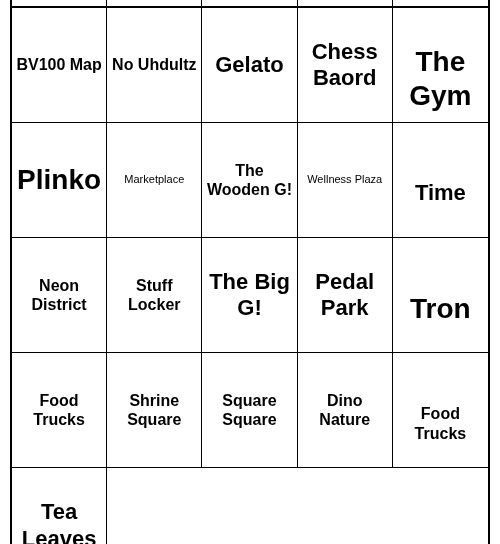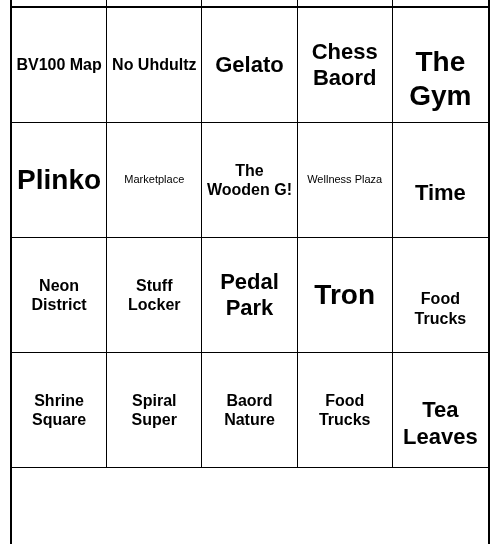--- a/index.html
+++ b/index.html
@@ -82,22 +82,23 @@
       <div class="cell large-text">Gelato</div>
       <div class="cell large-text">Chess Baord</div>
       <div class="cell xlarge-text">The Gym</div>
       <div class="cell xlarge-text">Plinko</div>
       <div class="cell small-text">Marketplace</div>
       <div class="cell medium-text">The Wooden G!</div>
       <div class="cell small-text">Wellness Plaza</div>
       <div class="cell large-text">Time</div>
       <div class="cell medium-text">Neon District</div>
       <div class="cell medium-text">Stuff Locker</div>
+      <div class="cell large-text">The Big G!</div>
       <div class="cell large-text">Pedal Park</div>
       <div class="cell xlarge-text">Tron</div>
       <div class="cell medium-text">Food Trucks</div>
       <div class="cell medium-text">Shrine Square</div>
-      <div class="cell medium-text">Spiral Super</div>
-      <div class="cell medium-text">Baord Nature</div>
+      <div class="cell medium-text">Square Square</div>
+      <div class="cell medium-text">Dino Nature</div>
       <div class="cell medium-text">Food Trucks</div>
       <div class="cell large-text">Tea Leaves</div>
     </div>
 </div>
 
 </body></html>

